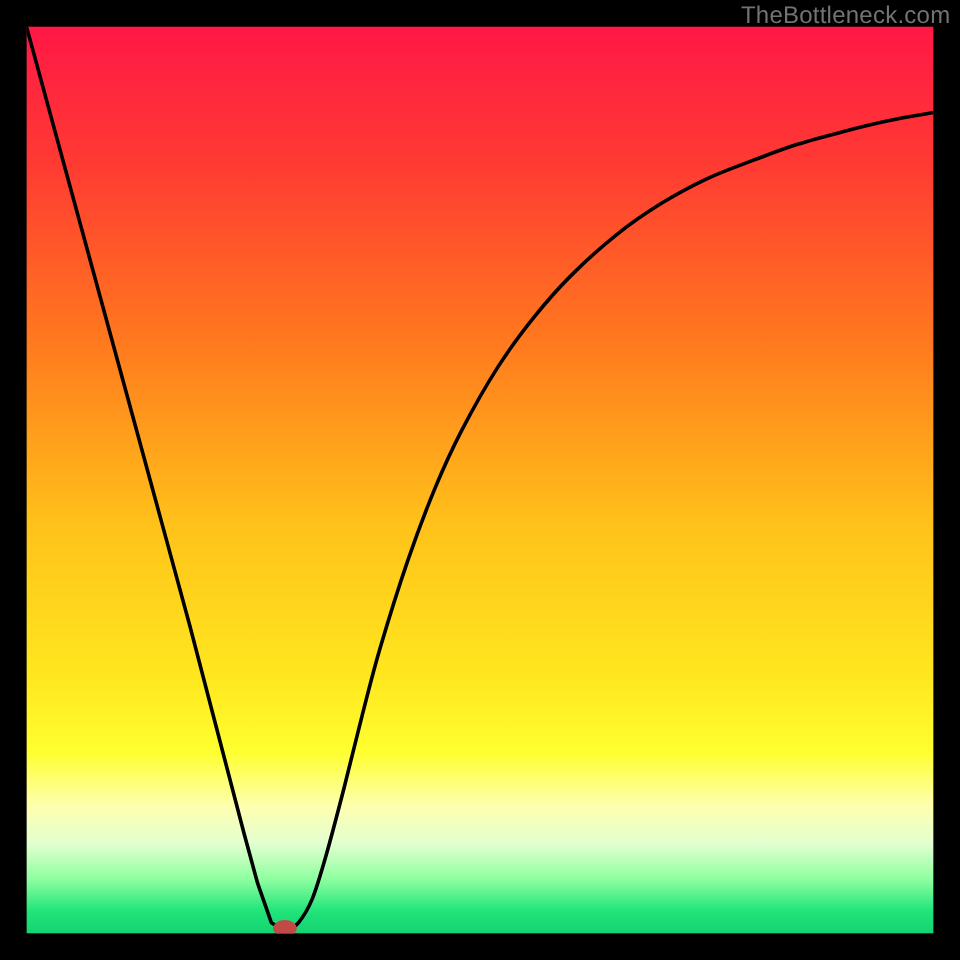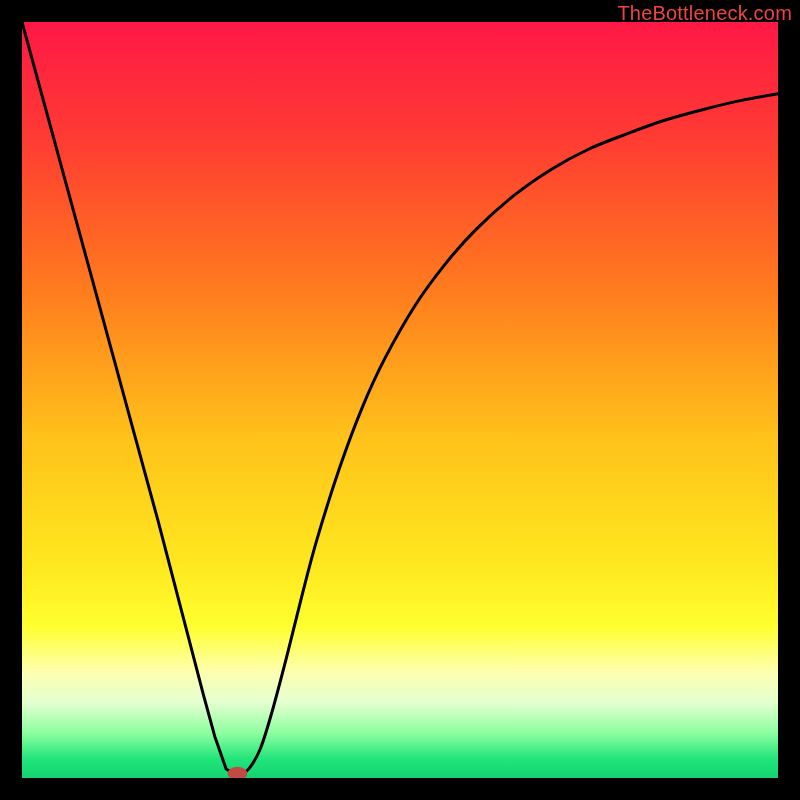--- a/index.html
+++ b/index.html
@@ -23,21 +23,21 @@
     position: absolute;
     left: 0;
     top: 0;
     width: 756px;
     height: 756px;
   }
   .attribution {
     position: absolute;
     top: 2px;
     right: 8px;
-    color: #ef4444;
+    color: #737373;
     font-size: 20px;
     font-weight: 500;
     letter-spacing: 0.2px;
   }
   svg { display: block; }
 </style>
 </head>
 <body>
 
 <div class="attribution">TheBottleneck.com</div>

